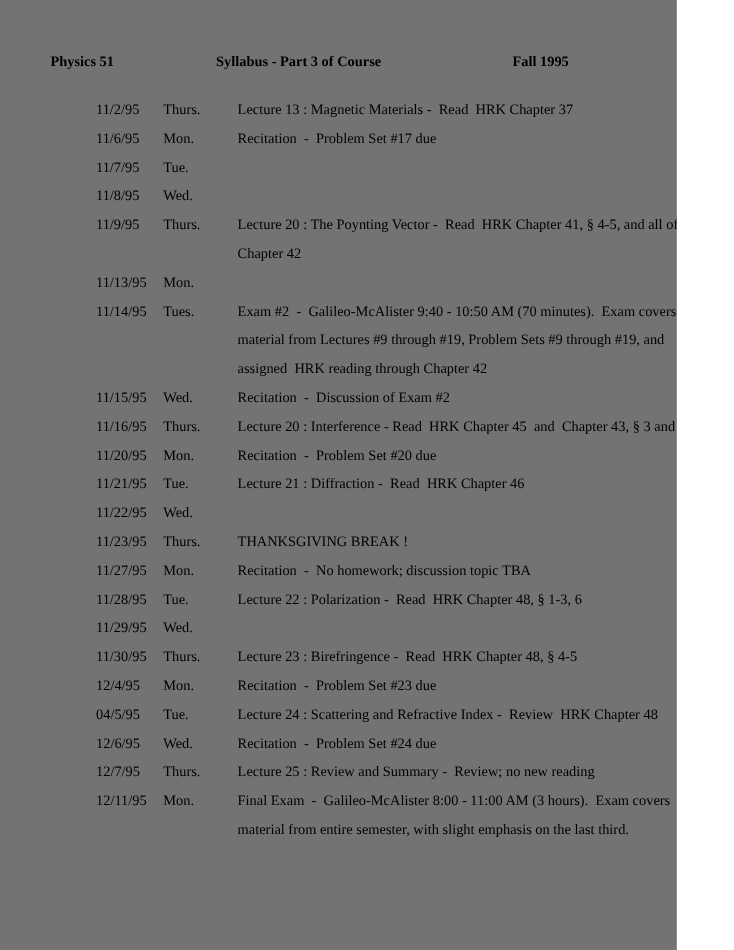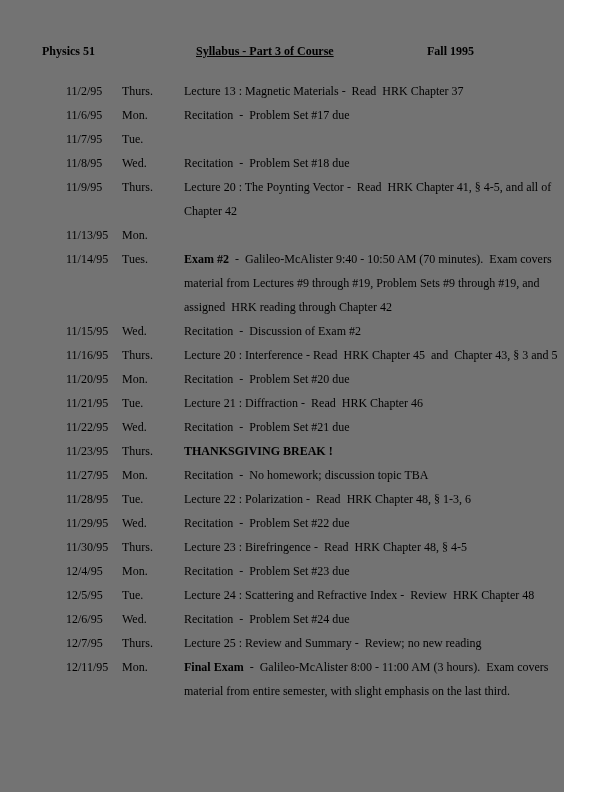--- a/index.html
+++ b/index.html
@@ -19,41 +19,42 @@
   }
   .header {
     position: absolute;
     top: 44px;
     left: 0;
     width: 100%;
     height: 20px;
     font-weight: bold;
   }
   .header .course  { position: absolute; left: 42px;  white-space: nowrap; }
-  .header .title   { position: absolute; left: 196px; white-space: nowrap; text-decoration: underline; }
+  .header .title   { position: absolute; left: 180px; white-space: nowrap; }
   .header .term    { position: absolute; left: 427px; white-space: nowrap; }
 
   .schedule {
     position: absolute;
     top: 79px;
     left: 0;
     width: 612px;
   }
   .row {
     display: grid;
     grid-template-columns: 56px 62px 398px;
-    padding-left: 66px;
+    padding-left: 42px;
     line-height: 24px;
     align-items: start;
+    margin-left: 38px;
   }
   .col-date { white-space: nowrap; }
   .col-day  { white-space: nowrap; }
   .col-desc { white-space: pre-wrap; }
   .seg.italic { }
-  .seg.bold   { font-weight: bold; }
+  .seg.bold   { font-weight: normal; }
 </style>
 </head>
 <body>
 
 <div class="page">
   <div class="header">
     <span class="course">Physics 51</span>
     <span class="title">Syllabus - Part 3 of Course</span>
     <span class="term">Fall 1995</span>
   </div>
@@ -68,21 +69,20 @@
         <span class="col-day">Mon.</span>
         <span class="col-desc"><span class="seg">Recitation  -  Problem Set #17 due</span></span>
       </div>
       <div class="row">
         <span class="col-date">11/7/95</span>
         <span class="col-day">Tue.</span>
       </div>
       <div class="row">
         <span class="col-date">11/8/95</span>
         <span class="col-day">Wed.</span>
-        <span class="col-desc"><span class="seg">Recitation  -  Problem Set #18 due</span></span>
       </div>
       <div class="row">
         <span class="col-date">11/9/95</span>
         <span class="col-day">Thurs.</span>
         <span class="col-desc"><span class="seg">Lecture 20 : </span><span class="seg italic">The Poynting Vector</span><span class="seg"> -  Read  </span><span class="seg italic">HRK</span><span class="seg"> Chapter 41, § 4-5, and all of Chapter 42</span></span>
       </div>
       <div class="row">
         <span class="col-date">11/13/95</span>
         <span class="col-day">Mon.</span>
       </div>
@@ -107,54 +107,52 @@
         <span class="col-desc"><span class="seg">Recitation  -  Problem Set #20 due</span></span>
       </div>
       <div class="row">
         <span class="col-date">11/21/95</span>
         <span class="col-day">Tue.</span>
         <span class="col-desc"><span class="seg">Lecture 21 : </span><span class="seg italic">Diffraction</span><span class="seg"> -  Read  </span><span class="seg italic">HRK</span><span class="seg"> Chapter 46</span></span>
       </div>
       <div class="row">
         <span class="col-date">11/22/95</span>
         <span class="col-day">Wed.</span>
-        <span class="col-desc"><span class="seg">Recitation  -  Problem Set #21 due</span></span>
       </div>
       <div class="row">
         <span class="col-date">11/23/95</span>
         <span class="col-day">Thurs.</span>
         <span class="col-desc"><span class="seg bold">THANKSGIVING BREAK !</span></span>
       </div>
       <div class="row">
         <span class="col-date">11/27/95</span>
         <span class="col-day">Mon.</span>
         <span class="col-desc"><span class="seg">Recitation  -  No homework; discussion topic TBA</span></span>
       </div>
       <div class="row">
         <span class="col-date">11/28/95</span>
         <span class="col-day">Tue.</span>
         <span class="col-desc"><span class="seg">Lecture 22 : </span><span class="seg italic">Polarization</span><span class="seg"> -  Read  </span><span class="seg italic">HRK</span><span class="seg"> Chapter 48, § 1-3, 6</span></span>
       </div>
       <div class="row">
         <span class="col-date">11/29/95</span>
         <span class="col-day">Wed.</span>
-        <span class="col-desc"><span class="seg">Recitation  -  Problem Set #22 due</span></span>
       </div>
       <div class="row">
         <span class="col-date">11/30/95</span>
         <span class="col-day">Thurs.</span>
         <span class="col-desc"><span class="seg">Lecture 23 : </span><span class="seg italic">Birefringence</span><span class="seg"> -  Read  </span><span class="seg italic">HRK</span><span class="seg"> Chapter 48, § 4-5</span></span>
       </div>
       <div class="row">
         <span class="col-date">12/4/95</span>
         <span class="col-day">Mon.</span>
         <span class="col-desc"><span class="seg">Recitation  -  Problem Set #23 due</span></span>
       </div>
       <div class="row">
-        <span class="col-date">12/5/95</span>
+        <span class="col-date">04/5/95</span>
         <span class="col-day">Tue.</span>
         <span class="col-desc"><span class="seg">Lecture 24 : </span><span class="seg italic">Scattering and Refractive Index</span><span class="seg"> -  Review  </span><span class="seg italic">HRK</span><span class="seg"> Chapter 48</span></span>
       </div>
       <div class="row">
         <span class="col-date">12/6/95</span>
         <span class="col-day">Wed.</span>
         <span class="col-desc"><span class="seg">Recitation  -  Problem Set #24 due</span></span>
       </div>
       <div class="row">
         <span class="col-date">12/7/95</span>

